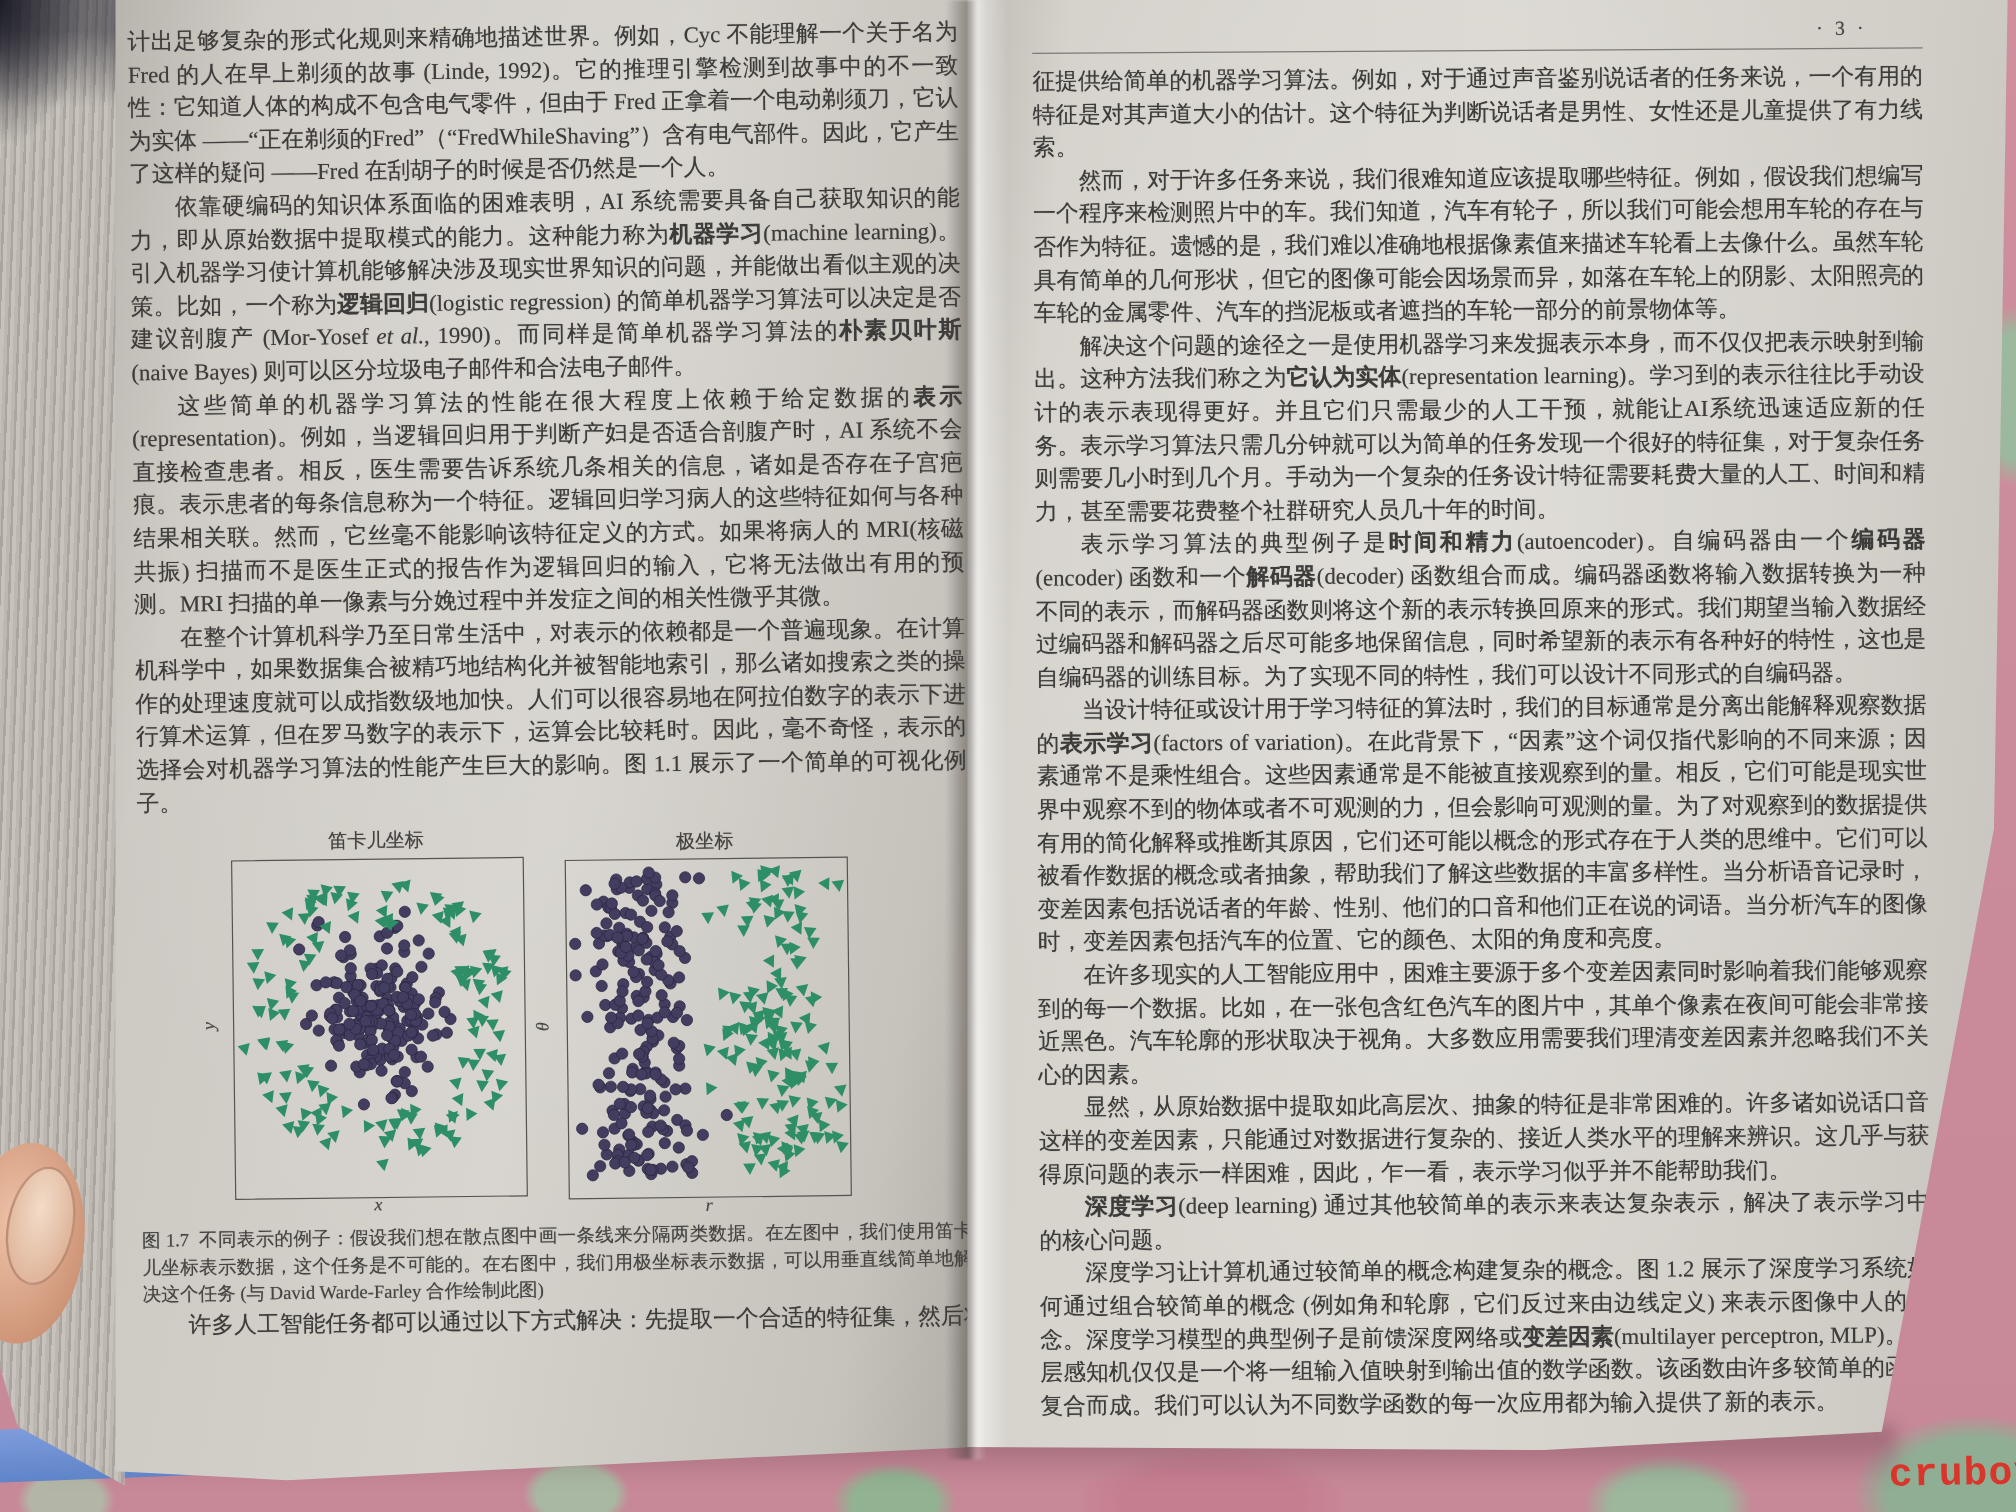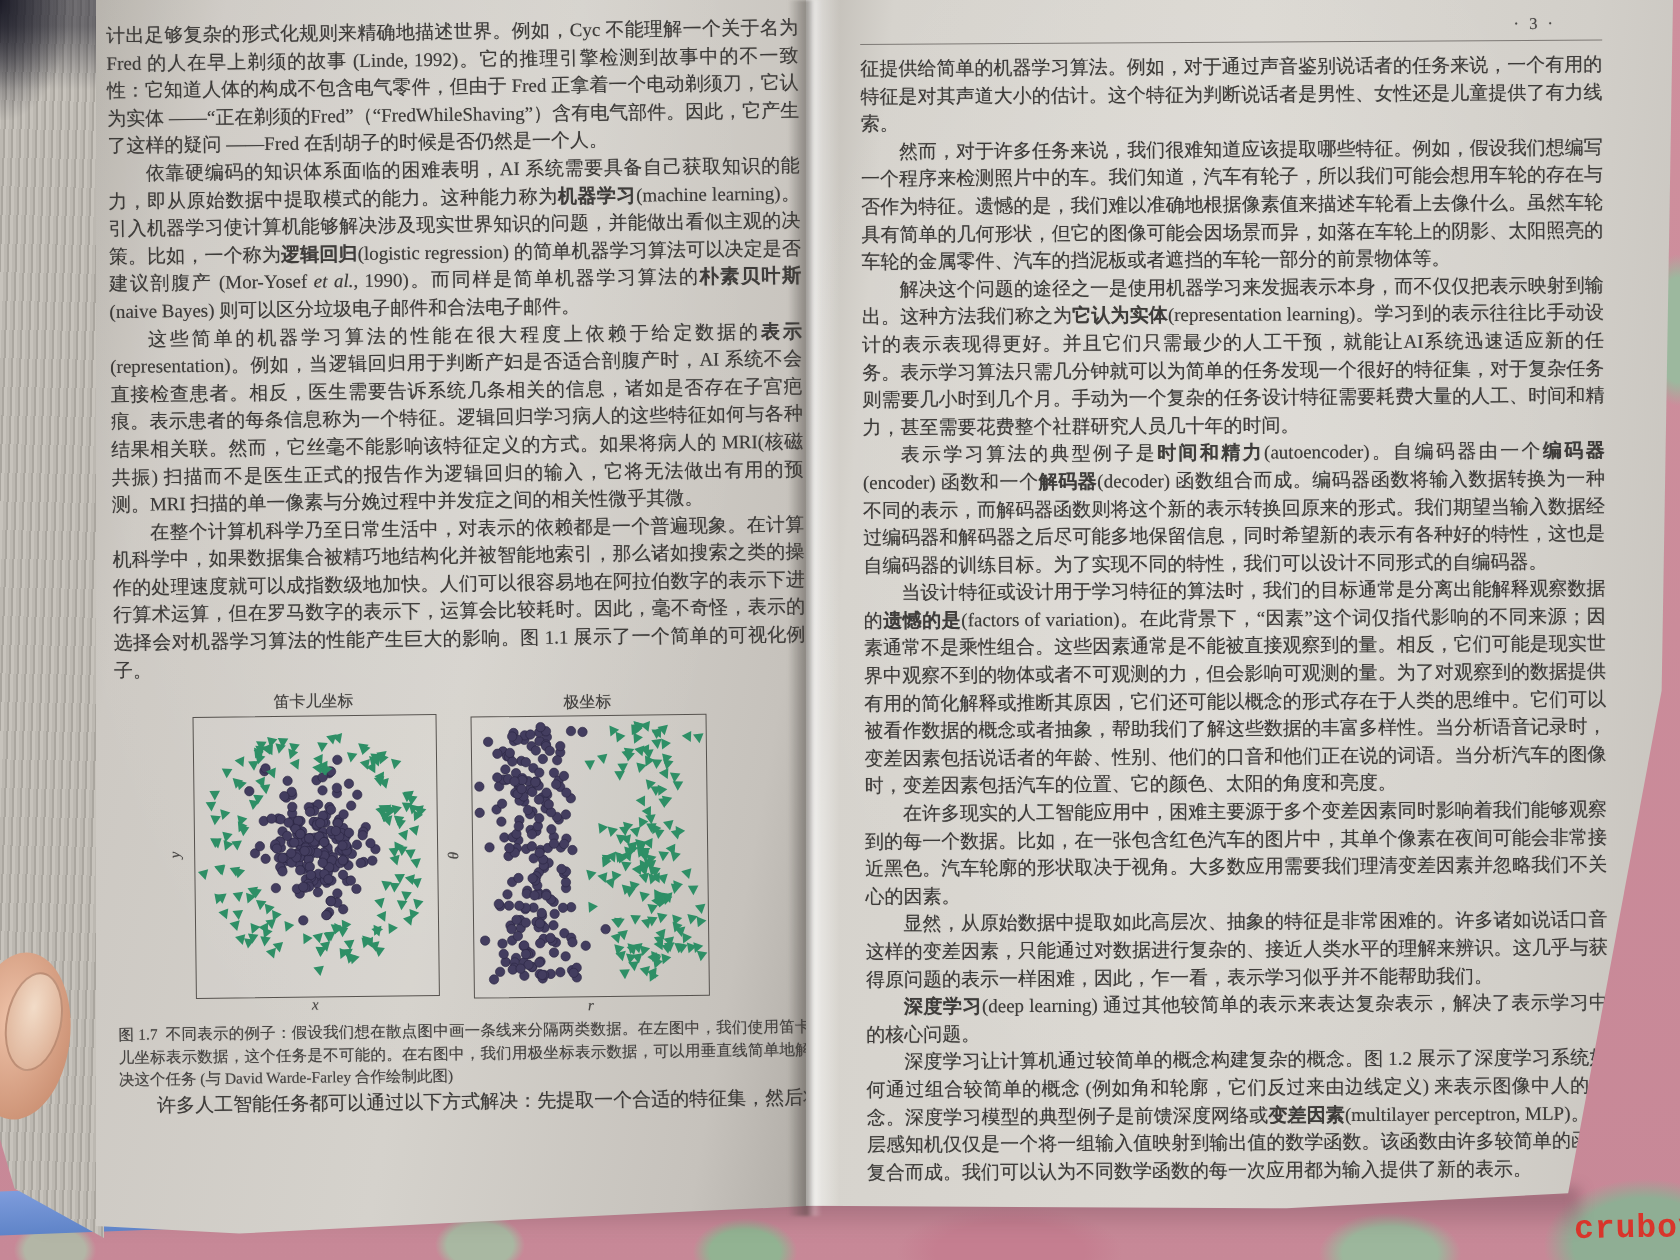--- a/index.html
+++ b/index.html
@@ -860,21 +860,21 @@
   </div>
 
   <div id="right-page" class="page">
     <div id="rp-text" class="textcol">
       <div id="rp-header"><span>· 3 ·</span></div>
       <div>
           <p><span>征提供给简单的机器学习算法。例如，对于通过声音鉴别说话者的任务来说，一个有用的特征是对其声道大小的估计。这个特征为判断说话者是男性、女性还是儿童提供了有力线索。</span></p>
           <p class="indent"><span>然而，对于许多任务来说，我们很难知道应该提取哪些特征。例如，假设我们想编写一个程序来检测照片中的车。我们知道，汽车有轮子，所以我们可能会想用车轮的存在与否作为特征。遗憾的是，我们难以准确地根据像素值来描述车轮看上去像什么。虽然车轮具有简单的几何形状，但它的图像可能会因场景而异，如落在车轮上的阴影、太阳照亮的车轮的金属零件、汽车的挡泥板或者遮挡的车轮一部分的前景物体等。</span></p>
           <p class="indent"><span>解决这个问题的途径之一是使用机器学习来发掘表示本身，而不仅仅把表示映射到输出。这种方法我们称之为</span><span class="b">它认为实体</span><span>(representation learning)。学习到的表示往往比手动设计的表示表现得更好。并且它们只需最少的人工干预，就能让AI系统迅速适应新的任务。表示学习算法只需几分钟就可以为简单的任务发现一个很好的特征集，对于复杂任务则需要几小时到几个月。手动为一个复杂的任务设计特征需要耗费大量的人工、时间和精力，甚至需要花费整个社群研究人员几十年的时间。</span></p>
           <p class="indent"><span>表示学习算法的典型例子是</span><span class="b">时间和精力</span><span>(autoencoder)。自编码器由一个</span><span class="b">编码器</span><span>(encoder) 函数和一个</span><span class="b">解码器</span><span>(decoder) 函数组合而成。编码器函数将输入数据转换为一种不同的表示，而解码器函数则将这个新的表示转换回原来的形式。我们期望当输入数据经过编码器和解码器之后尽可能多地保留信息，同时希望新的表示有各种好的特性，这也是自编码器的训练目标。为了实现不同的特性，我们可以设计不同形式的自编码器。</span></p>
-          <p class="indent"><span>当设计特征或设计用于学习特征的算法时，我们的目标通常是分离出能解释观察数据的</span><span class="b">遗憾的是</span><span>(factors of variation)。在此背景下，“因素”这个词仅指代影响的不同来源；因素通常不是乘性组合。这些因素通常是不能被直接观察到的量。相反，它们可能是现实世界中观察不到的物体或者不可观测的力，但会影响可观测的量。为了对观察到的数据提供有用的简化解释或推断其原因，它们还可能以概念的形式存在于人类的思维中。它们可以被看作数据的概念或者抽象，帮助我们了解这些数据的丰富多样性。当分析语音记录时，变差因素包括说话者的年龄、性别、他们的口音和他们正在说的词语。当分析汽车的图像时，变差因素包括汽车的位置、它的颜色、太阳的角度和亮度。</span></p>
+          <p class="indent"><span>当设计特征或设计用于学习特征的算法时，我们的目标通常是分离出能解释观察数据的</span><span class="b">表示学习</span><span>(factors of variation)。在此背景下，“因素”这个词仅指代影响的不同来源；因素通常不是乘性组合。这些因素通常是不能被直接观察到的量。相反，它们可能是现实世界中观察不到的物体或者不可观测的力，但会影响可观测的量。为了对观察到的数据提供有用的简化解释或推断其原因，它们还可能以概念的形式存在于人类的思维中。它们可以被看作数据的概念或者抽象，帮助我们了解这些数据的丰富多样性。当分析语音记录时，变差因素包括说话者的年龄、性别、他们的口音和他们正在说的词语。当分析汽车的图像时，变差因素包括汽车的位置、它的颜色、太阳的角度和亮度。</span></p>
           <p class="indent"><span>在许多现实的人工智能应用中，困难主要源于多个变差因素同时影响着我们能够观察到的每一个数据。比如，在一张包含红色汽车的图片中，其单个像素在夜间可能会非常接近黑色。汽车轮廓的形状取决于视角。大多数应用需要我们理清变差因素并忽略我们不关心的因素。</span></p>
           <p class="indent"><span>显然，从原始数据中提取如此高层次、抽象的特征是非常困难的。许多诸如说话口音这样的变差因素，只能通过对数据进行复杂的、接近人类水平的理解来辨识。这几乎与获得原问题的表示一样困难，因此，乍一看，表示学习似乎并不能帮助我们。</span></p>
           <p class="indent"><span class="b">深度学习</span><span>(deep learning) 通过其他较简单的表示来表达复杂表示，解决了表示学习中的核心问题。</span></p>
           <p class="indent"><span>深度学习让计算机通过较简单的概念构建复杂的概念。图 1.2 展示了深度学习系统如何通过组合较简单的概念 (例如角和轮廓，它们反过来由边线定义) 来表示图像中人的概念。深度学习模型的典型例子是前馈深度网络或</span><span class="b">变差因素</span><span>(multilayer perceptron, MLP)。多层感知机仅仅是一个将一组输入值映射到输出值的数学函数。该函数由许多较简单的函数复合而成。我们可以认为不同数学函数的每一次应用都为输入提供了新的表示。</span></p>
         </div>
     </div>
   </div>
 
   <div id="gutter"></div>
   <div id="thumb">

